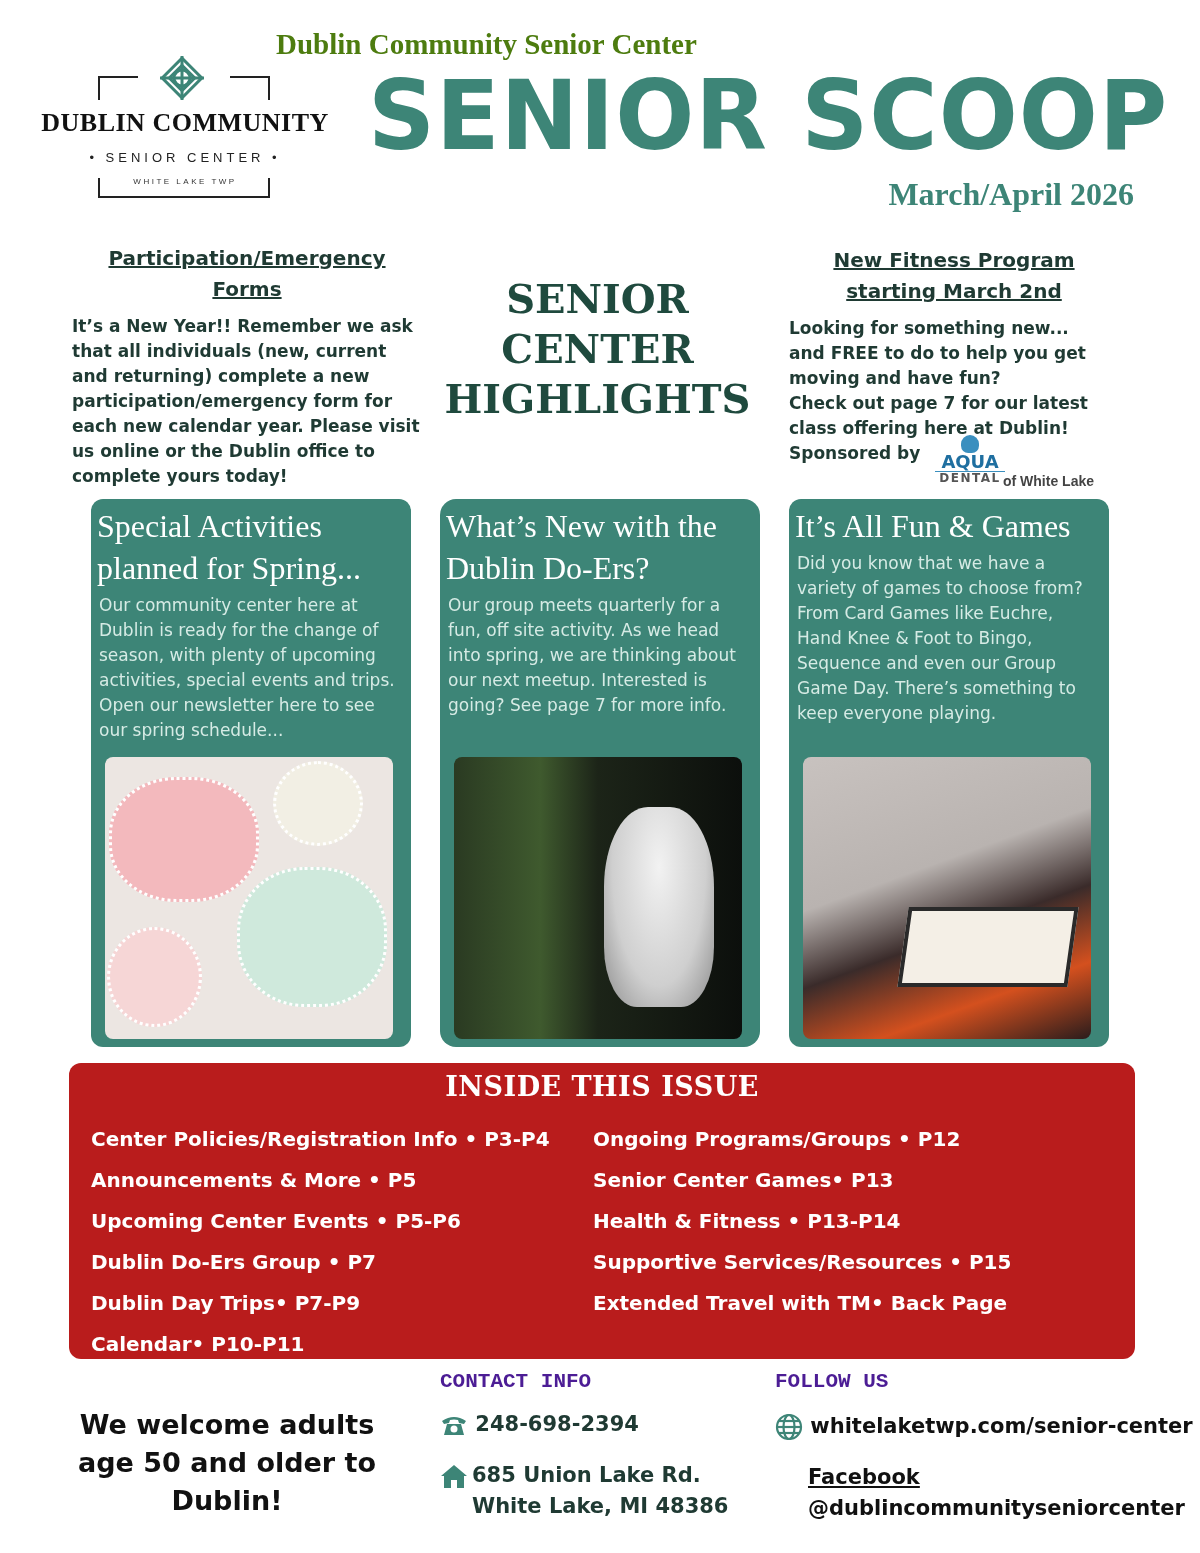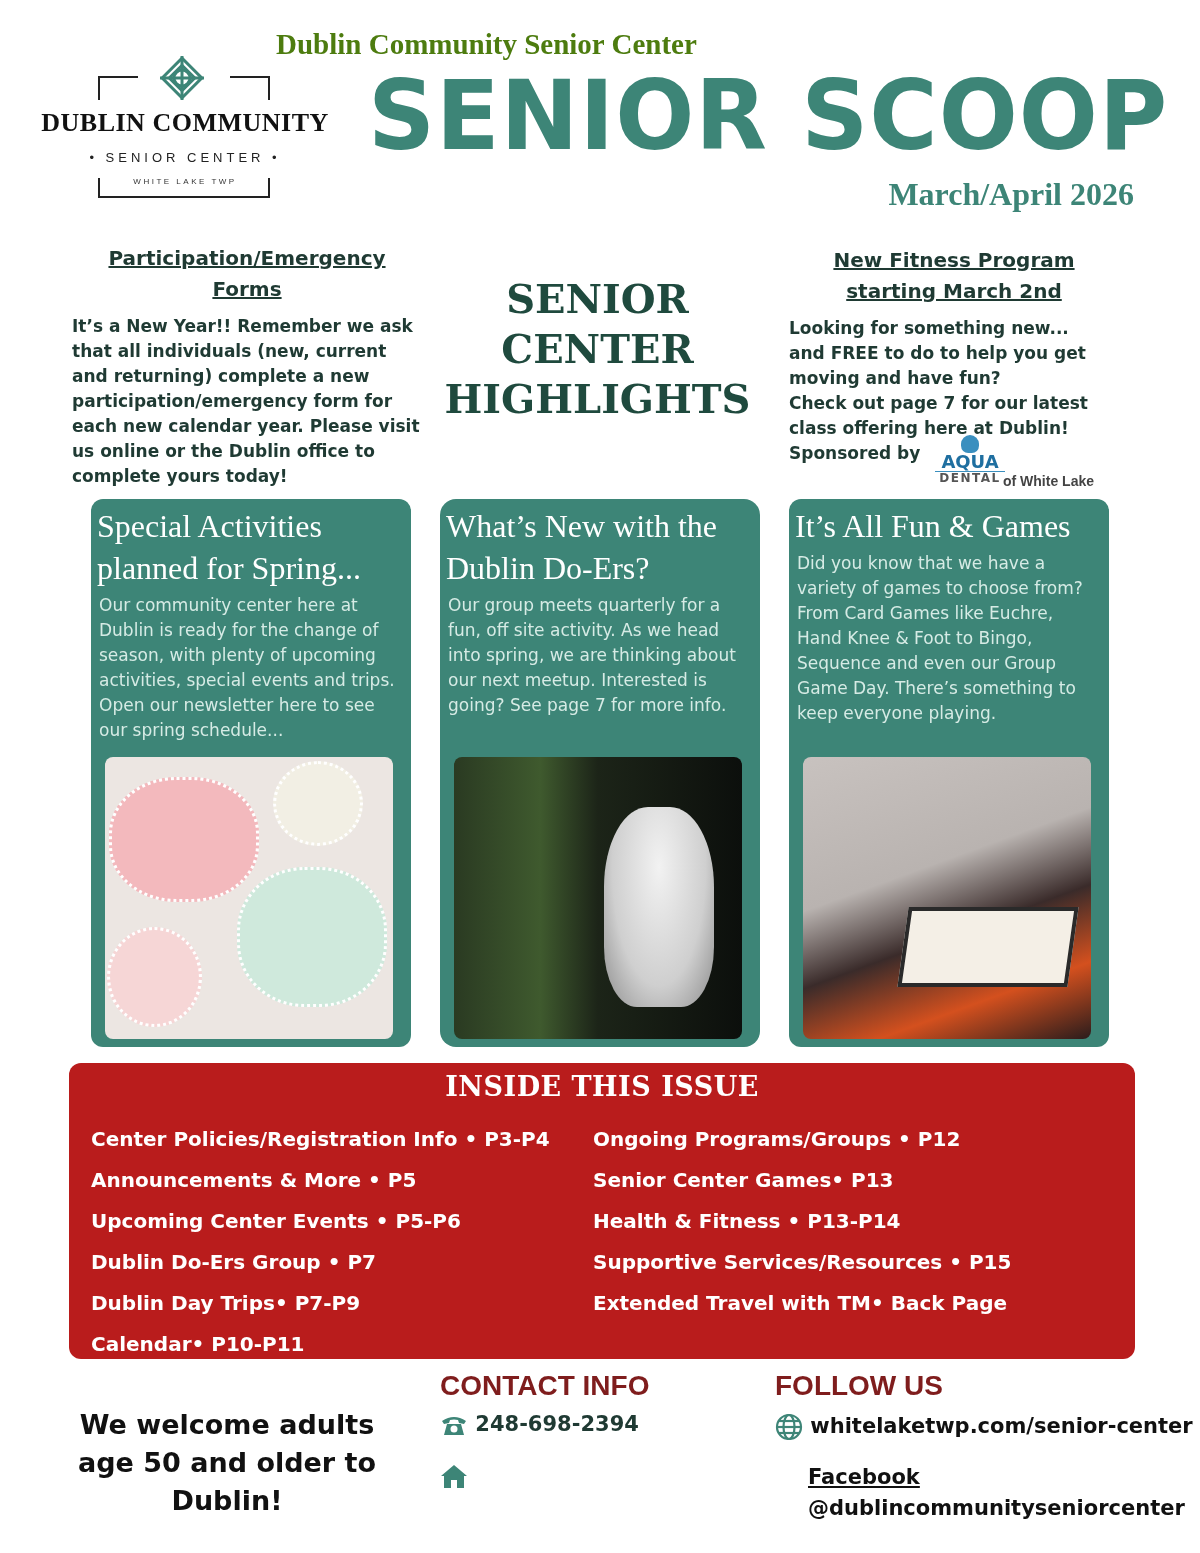--- a/index.html
+++ b/index.html
@@ -56,21 +56,21 @@
   
   .inside { position: absolute; left: 69px; top: 1063px; width: 1066px; height: 296px; background: #b91c1c; border-radius: 12px; }
   .inside .i-title { position: absolute; left: 0; width: 100%; top: 8px; text-align: center; font-family: "DejaVu Serif", serif; font-weight: bold; font-size: 27px; color: #fff; letter-spacing: 0.5px; }
   .inside ul { list-style: none; position: absolute; top: 56px; }
   .inside li { font-family: "DejaVu Sans", sans-serif; font-weight: bold; font-size: 20px; line-height: 41px; color: #fff; white-space: nowrap; }
   .inside .l-col { left: 22px; }
   .inside .r-col { left: 524px; }
 
   
   .welcome { position: absolute; left: 72px; top: 1406px; width: 310px; text-align: center; font-family: "DejaVu Sans", sans-serif; font-weight: bold; font-size: 27px; line-height: 38px; color: #111; }
-  .f-head { position: absolute; font-family: Liberation Sans, sans-serif; font-weight: bold; font-size: 28px; color: #7f1d1d; }
+  .f-head { position: absolute; font-family: Liberation Mono, monospace; font-weight: bold; font-size: 21px; color: #4c1d95; }
   .contact-head { left: 440px; top: 1370px; }
   .follow-head { left: 775px; top: 1370px; }
   .f-row { position: absolute; font-family: "DejaVu Sans", sans-serif; font-weight: bold; font-size: 21px; color: #1f3a33; line-height: 31px; }
   .icon { display: inline-block; vertical-align: middle; }
   .phone-row { left: 440px; top: 1409px; }
   .addr-row { left: 440px; top: 1460px; }
   .addr-row .addr-lines { display: inline-block; vertical-align: top; margin-left: 4px; }
   .web-row { left: 775px; top: 1411px; color: #111; }
   .fb-row { left: 808px; top: 1462px; color: #111; }
   .fb-row .fb-link { text-decoration: underline; display: block; }
@@ -187,21 +187,24 @@
   <svg class="icon" width="28" height="24" viewBox="0 0 28 24">
     <path d="M2 8 Q14 0 26 8 L24 11 L19 10 L18 7 Q14 6 10 7 L9 10 L4 11 Z" fill="#3d8577"></path>
     <path d="M7 11 L21 11 L24 22 L4 22 Z" fill="#3d8577"></path>
     <circle cx="14" cy="16" r="3.5" fill="#fff"></circle>
   </svg>
   <span>248-698-2394</span>
 </div>
 <div class="f-row addr-row">
   <svg class="icon" width="28" height="26" viewBox="0 0 28 26" style="vertical-align:top;margin-top:3px;">
     <path d="M14 2 L27 13 L24 13 L24 25 L17 25 L17 17 L11 17 L11 25 L4 25 L4 13 L1 13 Z" fill="#3d8577"></path>
-  </svg>
+  </svg><div class="addr-lines">
+    <div>685 Union Lake Rd.</div>
+    <div>White Lake, MI 48386</div>
+  </div>
 </div>
 
 <div class="f-head follow-head">FOLLOW US</div>
 <div class="f-row web-row">
   <svg class="icon" width="28" height="28" viewBox="0 0 28 28">
     <g fill="none" stroke="#3d8577" stroke-width="2.2">
       <circle cx="14" cy="14" r="12"></circle>
       <ellipse cx="14" cy="14" rx="5.5" ry="12"></ellipse>
       <line x1="2" y1="14" x2="26" y2="14"></line>
       <line x1="4" y1="8" x2="24" y2="8"></line>

